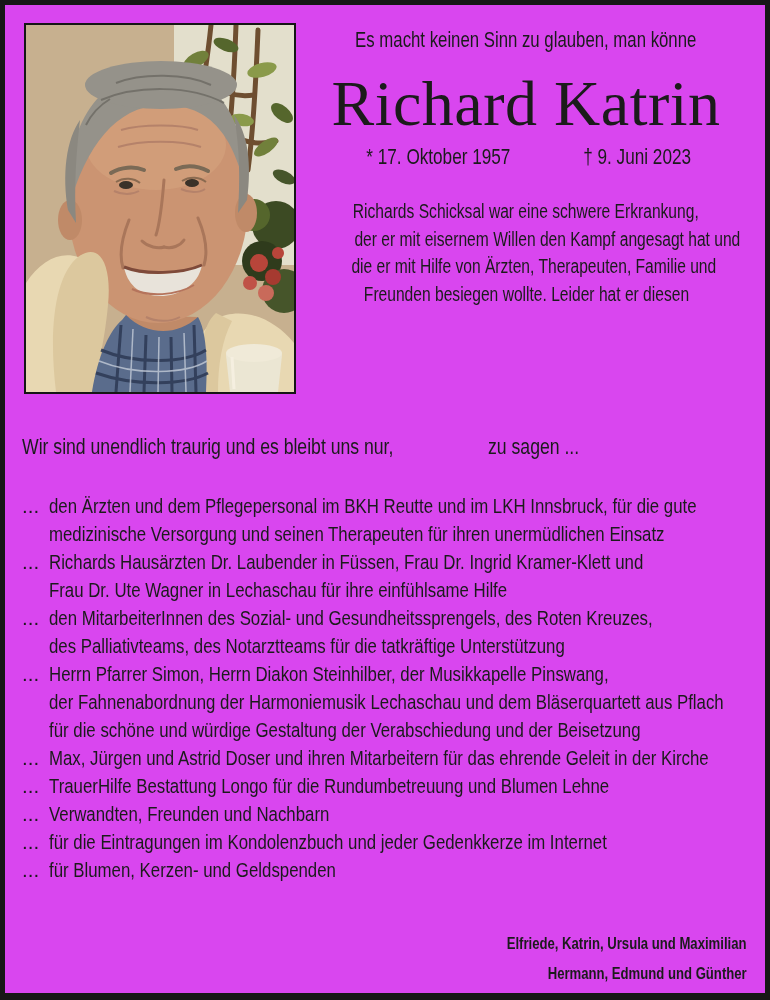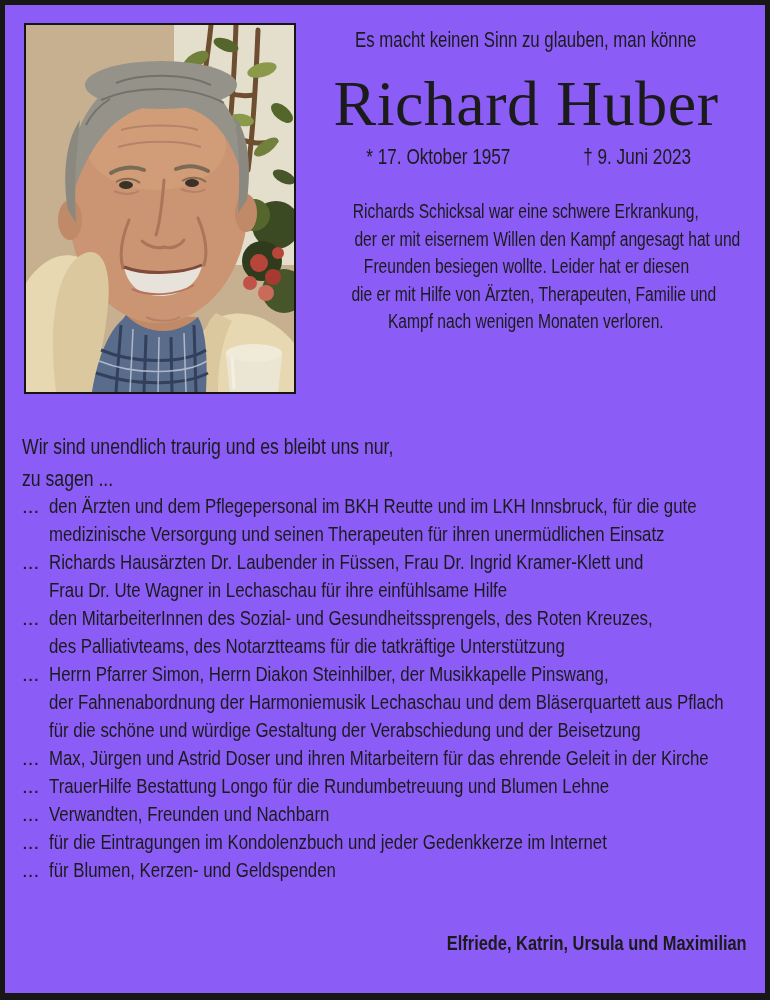--- a/index.html
+++ b/index.html
@@ -2,21 +2,21 @@
 <html><head>
 <meta charset="utf-8">
 <style>
   html,body { margin:0; padding:0; background:#ffffff; }
   .sheet {
     position:relative;
     width:770px; height:1000px;
     box-sizing:border-box;
     border:5px solid #171717;
     border-bottom-width:7px;
-    background:#8b5cf6;
+    background:#d946ef;
     color:#1b1b1b;
     font-family:"Liberation Sans", sans-serif;
     overflow:hidden;
   }
   
   .cx   { display:inline-block; transform:scaleX(0.82); transform-origin:0 50%; white-space:nowrap; }
   .cxc  { display:inline-block; transform:scaleX(0.78); transform-origin:50% 50%; white-space:nowrap; }
   .cxr  { display:inline-block; transform:scaleX(0.82); transform-origin:100% 50%; white-space:nowrap; }
 
   .photo {
@@ -40,39 +40,39 @@
     white-space:nowrap;
   }
   .dates {
     margin-top:8px; font-size:22px; line-height:26px;
     display:flex; justify-content:center; gap:38px;
   }
   .tribute { margin-top:28px; font-size:20px; line-height:27.5px; }
 
   .danke-row {
     position:absolute; left:17px; top:430px;
-    display:flex; align-items:flex-start; gap:7px;
-    font-size:21.5px; white-space:nowrap;flex-direction:column;
+    display:flex; align-items:flex-end; gap:13px;
+    font-size:21.5px; white-space:nowrap;
   }
   .danke-word {
     font-family:"Liberation Serif", serif;
     font-size:35px; letter-spacing:2px;
   }
 
   .thanks { position:absolute; left:17px; top:487px; width:736px; }
   .t-item { display:flex; }
   .t-bullet { width:27px; flex:0 0 27px; font-size:20.5px; line-height:28px; }
   .t-lines { flex:1; }
   .t-lines > div { font-size:20.5px; line-height:28px; }
 
   .closing-place { position:absolute; left:17px; top:894px; font-size:21.5px; line-height:27px; }
   .family {
     position:absolute; right:18px; top:924px;
     text-align:right; font-weight:bold;
-    font-size:20px; line-height:29.5px;
+    font-size:16px; line-height:29.5px;
   }
 </style>
 </head>
 <body>
 
 <div class="sheet">
 
   <div class="photo">
     <svg viewBox="0 0 268 367" width="268" height="367">
 
@@ -199,31 +199,30 @@
         <ellipse cx="228" cy="328" rx="28" ry="9" fill="#f6f7f2"></ellipse>
         <path d="M206,332 L208,364" stroke="#ffffff" stroke-width="3"></path>
       </g>
     </svg>
   </div>
 
   <div class="rightcol">
     <div class="verse">
       <div><span class="cxc">Es macht keinen Sinn zu glauben, man könne</span></div>
     </div>
-    <div class="name">Richard Huber</div>
+    <div class="name">Richard Katrin</div>
     <div class="dates">
       <span class="cxc">* 17. Oktober 1957</span>
       <span class="cxc">† 9. Juni 2023</span>
     </div>
     <div class="tribute">
       <div><span class="cxc">Richards Schicksal war eine schwere Erkrankung,</span></div>
       <div><span class="cxc">der er mit eisernem Willen den Kampf angesagt hat und</span></div>
+      <div><span class="cxc">die er mit Hilfe von Ärzten, Therapeuten, Familie und</span></div>
       <div><span class="cxc">Freunden besiegen wollte. Leider hat er diesen</span></div>
-      <div><span class="cxc">die er mit Hilfe von Ärzten, Therapeuten, Familie und</span></div>
-      <div><span class="cxc">Kampf nach wenigen Monaten verloren.</span></div>
     </div>
   </div>
 
   <div class="danke-row">
     <span class="cx">Wir sind unendlich traurig und es bleibt uns nur,</span>
     <span class="cx">zu sagen ...</span>
   </div>
 
   <div class="thanks">
 
@@ -293,15 +292,16 @@
       <div class="t-lines">
         <div><span class="cx">für Blumen, Kerzen- und Geldspenden</span></div>
       </div>
     </div>
 
   </div>
 
 
   <div class="family">
     <div><span class="cxr">Elfriede, Katrin, Ursula und Maximilian</span></div>
+    <div><span class="cxr">Hermann, Edmund und Günther</span></div>
   </div>
 
 </div>
 
 </body></html>

